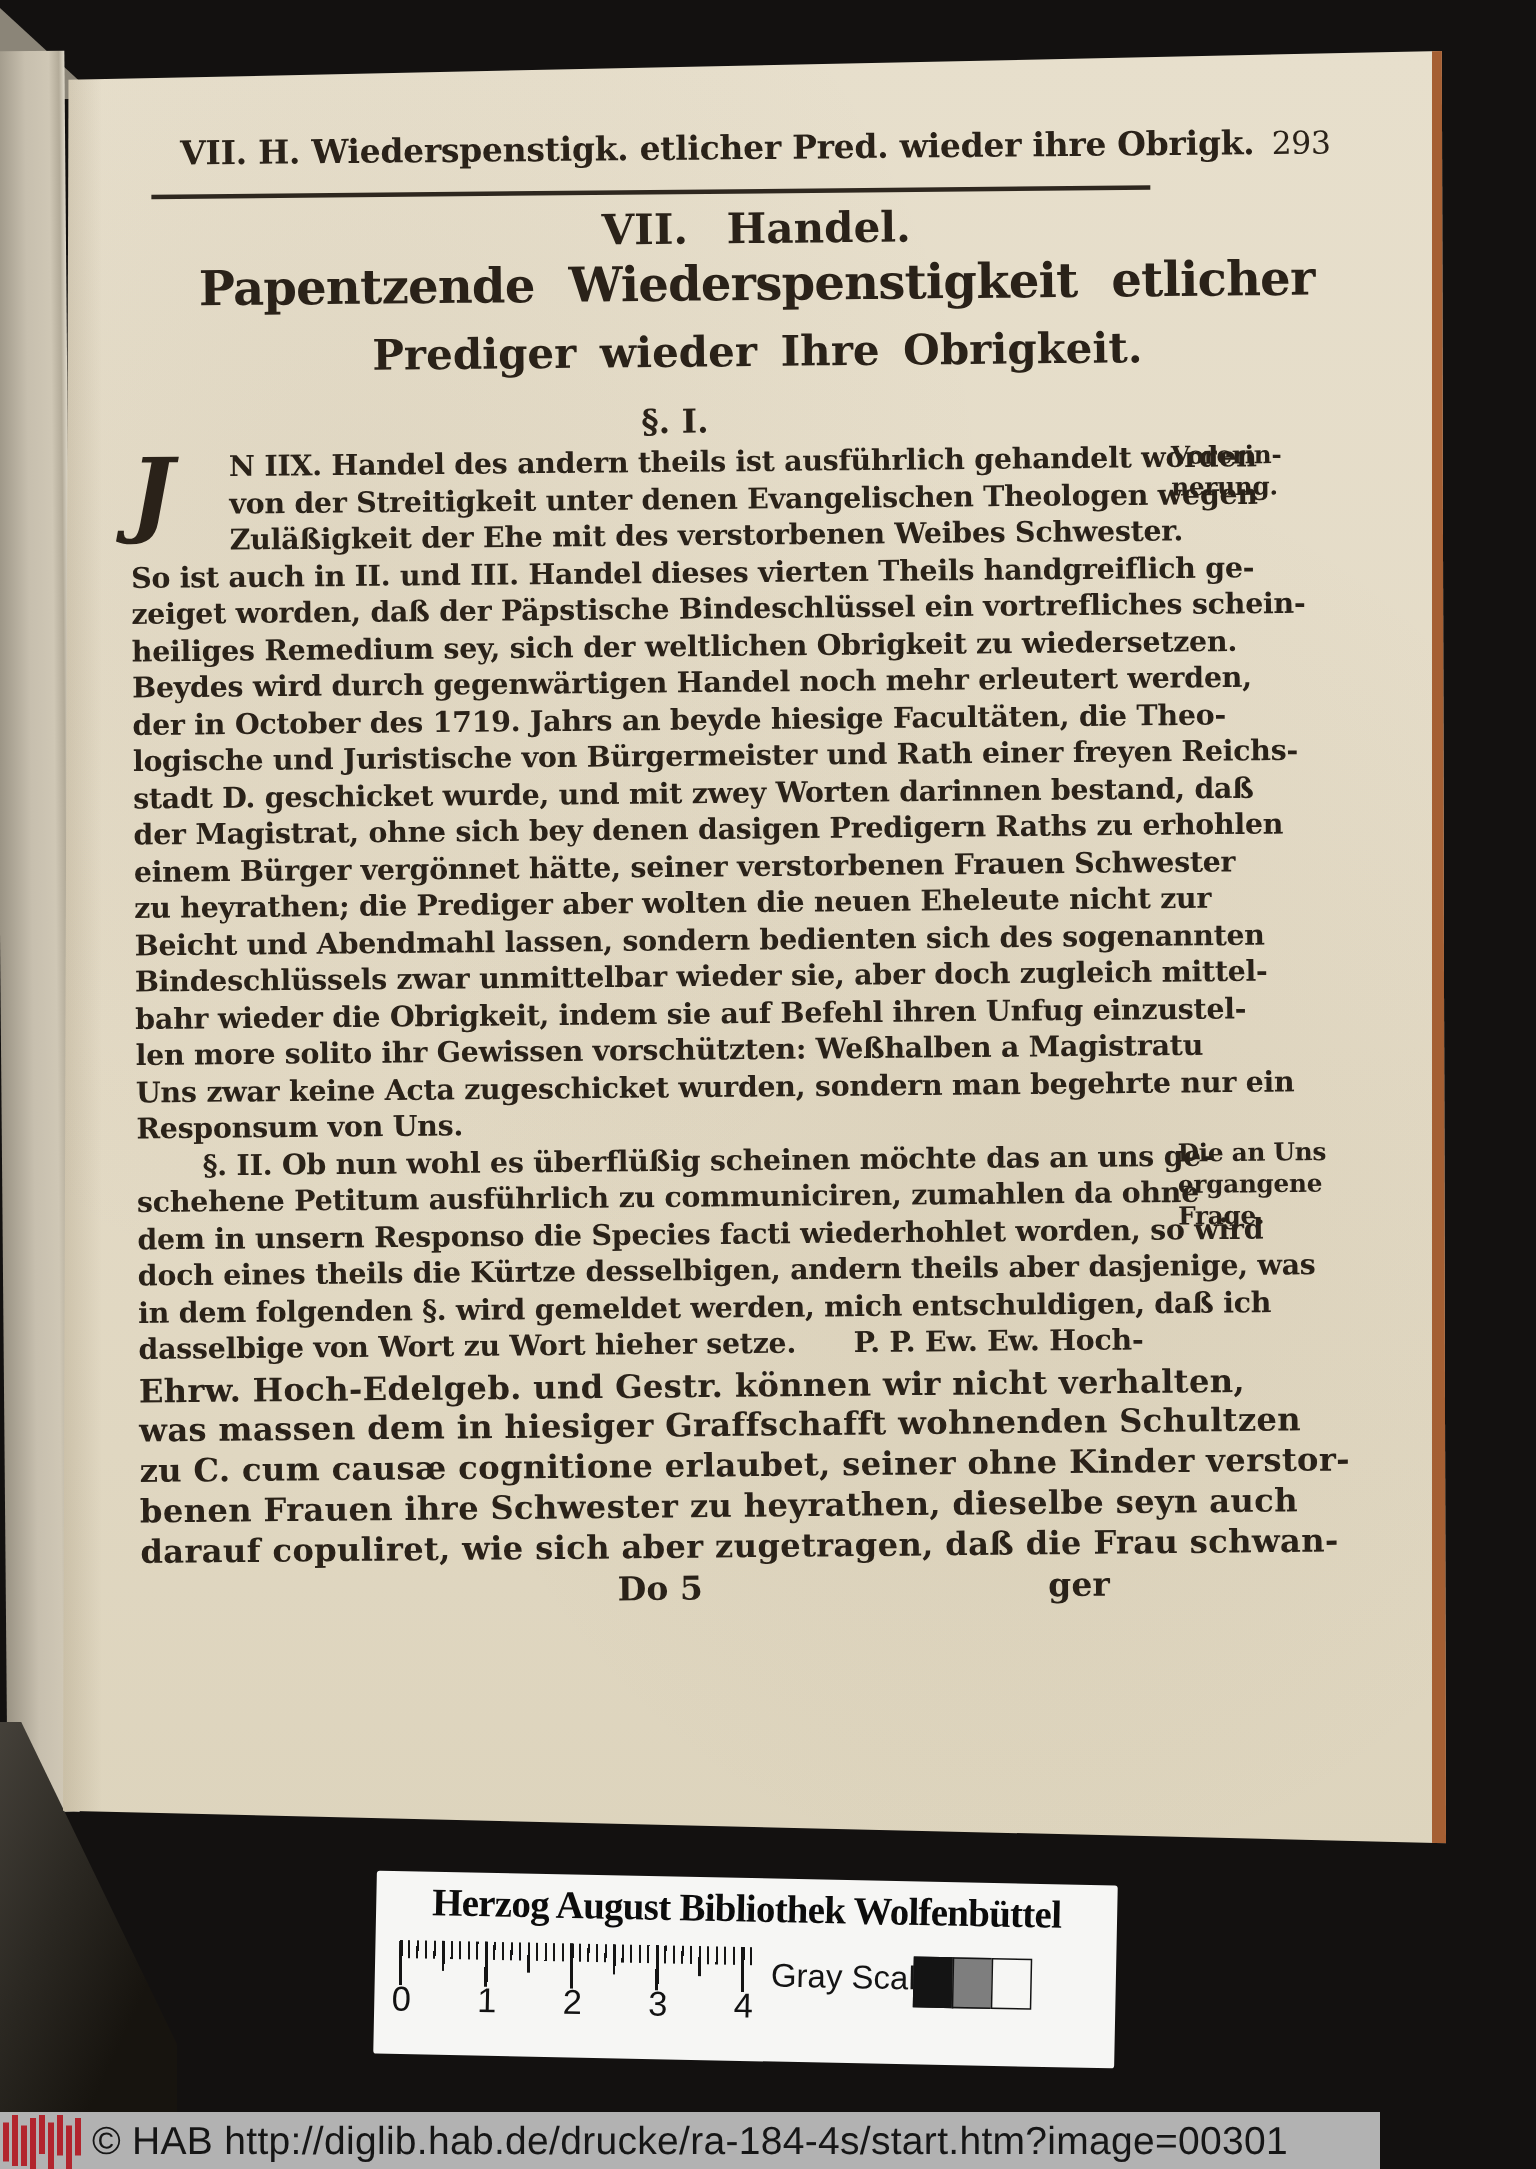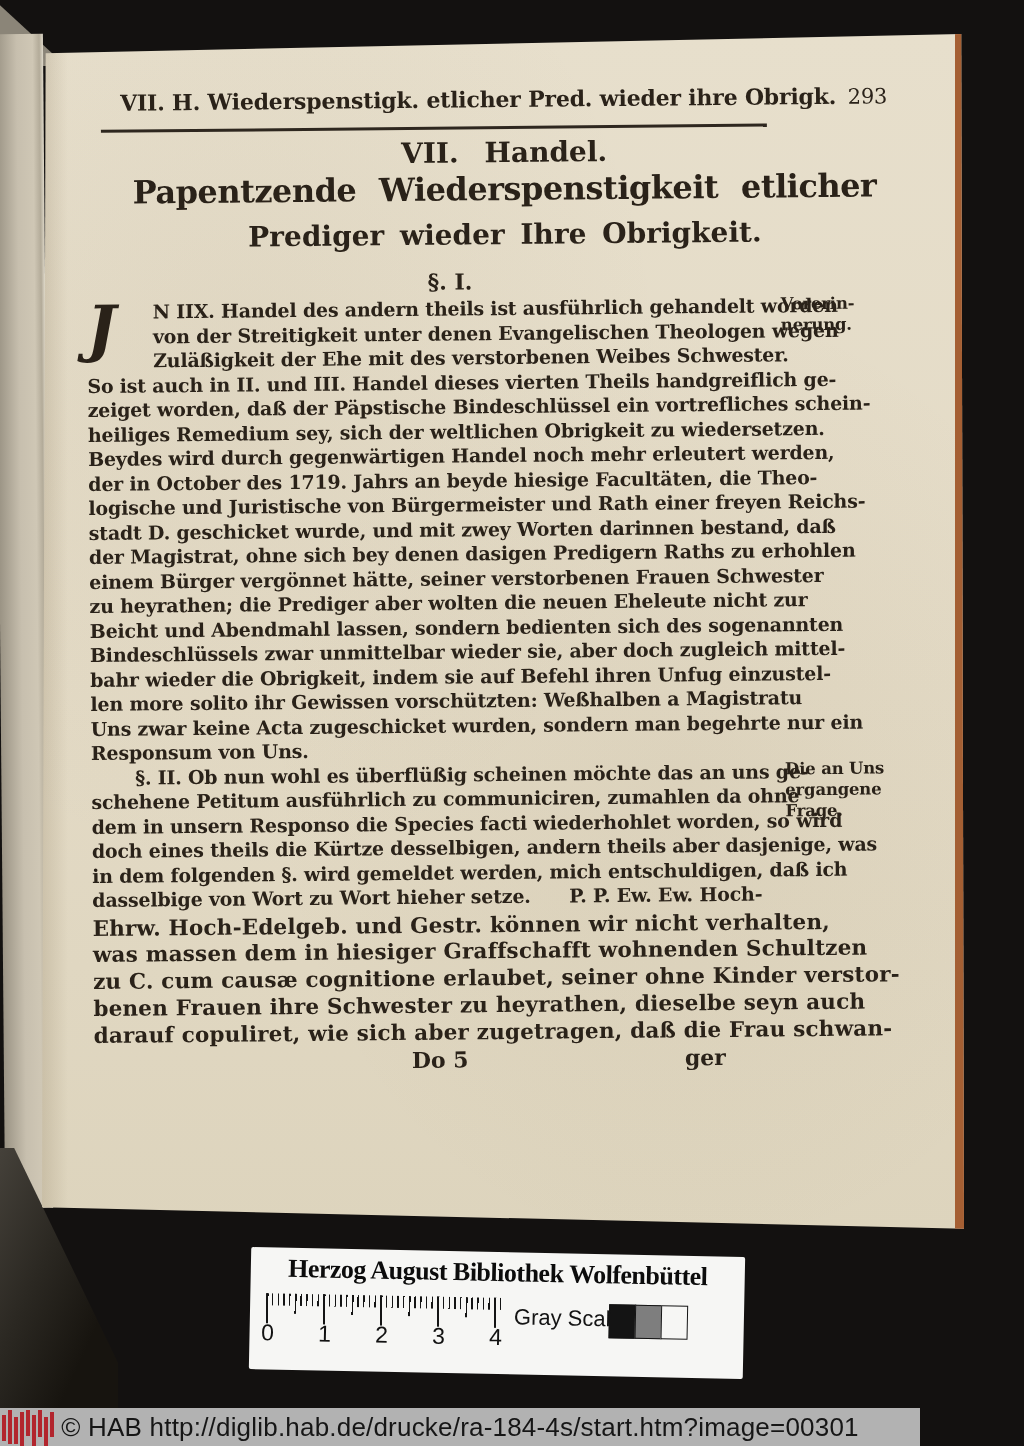--- a/index.html
+++ b/index.html
@@ -83,21 +83,21 @@
   .emph-block{margin-top:3px;}
   .e-line{
     font-size:21.5px; line-height:26.8px; font-weight:800; letter-spacing:0.2px;
     white-space:pre;
   }
   .sig-row{
     display:flex; align-items:flex-start; width:690px; margin-top:1px;
     font-size:22px; font-weight:700;
   }
   .sig-row .sig{flex:0 0 auto; margin-left:318px;}
-  .sig-row .catch{flex:0 0 auto; margin-left:auto; margin-right:58px;}
+  .sig-row .catch{flex:0 0 auto; margin-left:auto; margin-right:44px;}
   .margin-note{
     position:absolute; left:736px; width:170px;
     font-size:16.5px; line-height:21px; font-weight:800;
     white-space:pre-line; letter-spacing:-0.2px;
   }
   .note-1{top:262px;}
   .note-2{top:727px;}
   
   .label{
     position:absolute; left:250px; top:1252px; width:494px; height:122px;

